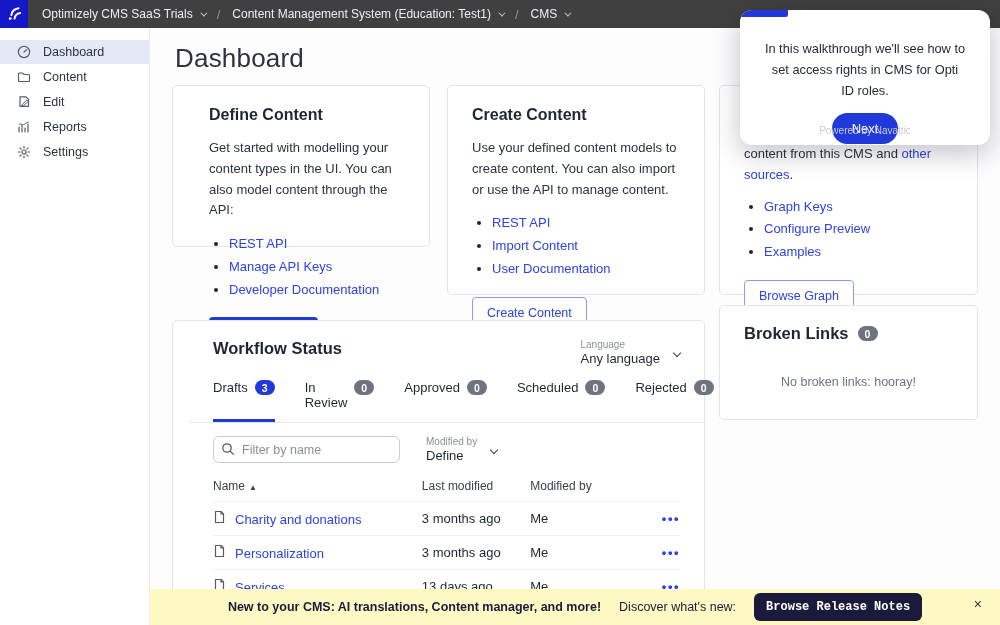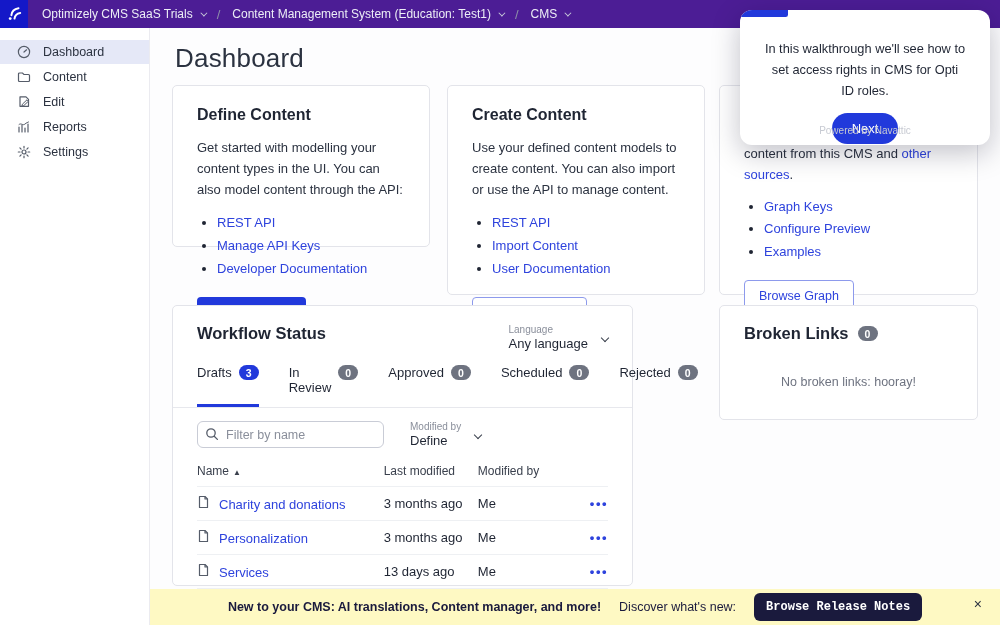--- a/index.html
+++ b/index.html
@@ -1,20 +1,20 @@
 <!DOCTYPE html>
 <html><head>
 <meta charset="utf-8">
 <style>
   * { margin:0; padding:0; box-sizing:border-box; }
   html,body { width:1000px; height:625px; font-family:"Liberation Sans", sans-serif; background:#ffffff; overflow:hidden; }
   body { position:relative; color:#1f2533; }
 
   
-  .navbar { position:absolute; top:0; left:0; width:1000px; height:28px; background:#4c1d95; display:flex; align-items:center; z-index:10; }
+  .navbar { position:absolute; top:0; left:0; width:1000px; height:28px; background:#404040; display:flex; align-items:center; z-index:10; }
   .logo-box { width:28px; height:28px; background:#1418c8; display:flex; align-items:center; justify-content:center; flex:0 0 28px; }
   .breadcrumbs { display:flex; align-items:center; margin-left:14px; gap:12px; }
   .crumb { display:flex; align-items:center; gap:7px; color:#eceef6; font-size:12px; cursor:pointer; }
   .chev { width:5px; height:5px; border-right:1.4px solid #c9ccdb; border-bottom:1.4px solid #c9ccdb; transform:rotate(45deg) translateY(-2px); display:inline-block; }
   .crumb-sep { color:#8d90a8; font-size:13px; }
 
   
   .sidebar { position:absolute; top:28px; left:0; width:150px; bottom:0; background:#ffffff; border-right:1px solid #ebebf0; z-index:5; }
   .side-item { display:flex; align-items:center; gap:12px; height:23px; padding-left:16px; font-size:12.5px; color:#2b3240; cursor:pointer; }
   .side-item.active { background:#e5e8f7; }
@@ -32,27 +32,27 @@
   .card { position:absolute; background:#ffffff; border:1px solid #e3e4ea; border-radius:5px; }
   .card-pad { padding:20px 24px; }
   .card h2 { font-size:16px; font-weight:700; color:#1f2533; margin-bottom:14px; }
   .card p { font-size:13px; line-height:1.6; color:#2b3240; }
   .card ul { margin:12px 0 16px 20px; }
   .card li { font-size:13px; line-height:1.75; color:#1f2533; }
   a.link { color:#2e43dd; text-decoration:none; cursor:pointer; }
   .btn-primary { background:#2139db; color:#fff; border:none; border-radius:4px; font-size:12.5px; font-family:inherit; padding:8px 14px; cursor:pointer; }
   .btn-outline { background:#fff; color:#2e43dd; border:1px solid #8d9aec; border-radius:4px; font-size:12.5px; font-family:inherit; padding:8px 14px; cursor:pointer; }
 
-  #card-define { left:22px; top:57px; width:258px; height:162px; }
+  #card-define { left:22px; top:57px; width:258px; height:162px;padding-left:12px; }
   #card-create { left:297px; top:57px; width:258px; height:210px; }
   #card-graph  { left:569px; top:57px; width:259px; height:210px; }
   #card-graph .card-pad { padding-top:58px; }
   #card-graph ul { margin-top:10px; }
 
-  #card-workflow { left:22px; top:277px; width:461px; height:281px; }
+  #card-workflow { left:22px; top:292px; width:533px; height:281px;padding-left:16px; }
   #card-broken { left:569px; top:277px; width:259px; height:115px; }
 
   
   .wf-head { display:flex; justify-content:space-between; align-items:flex-start; padding:18px 24px 0 24px; }
   .wf-title { font-size:16.5px; font-weight:700; color:#1f2533; }
   .dd { display:flex; align-items:center; gap:14px; cursor:pointer; }
   .dd-labels { display:flex; flex-direction:column; }
   .dd-label { font-size:10px; color:#8a8f9b; }
   .dd-value { font-size:13px; color:#1f2533; margin-top:1px; }
   .dd .chev-d { width:6px; height:6px; border-right:1.6px solid #3a404d; border-bottom:1.6px solid #3a404d; transform:rotate(45deg); }

